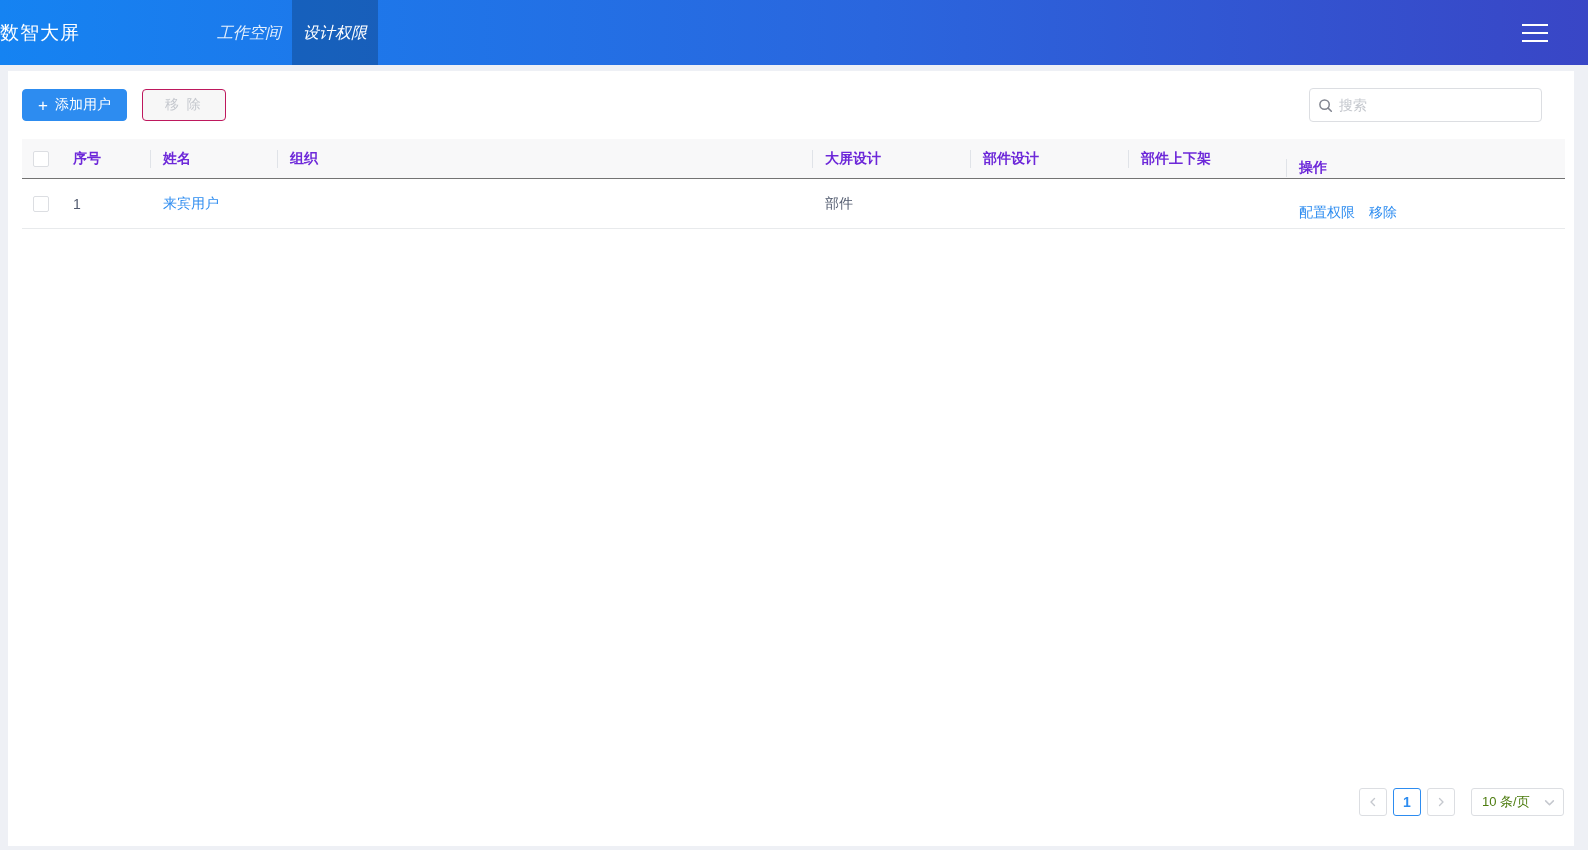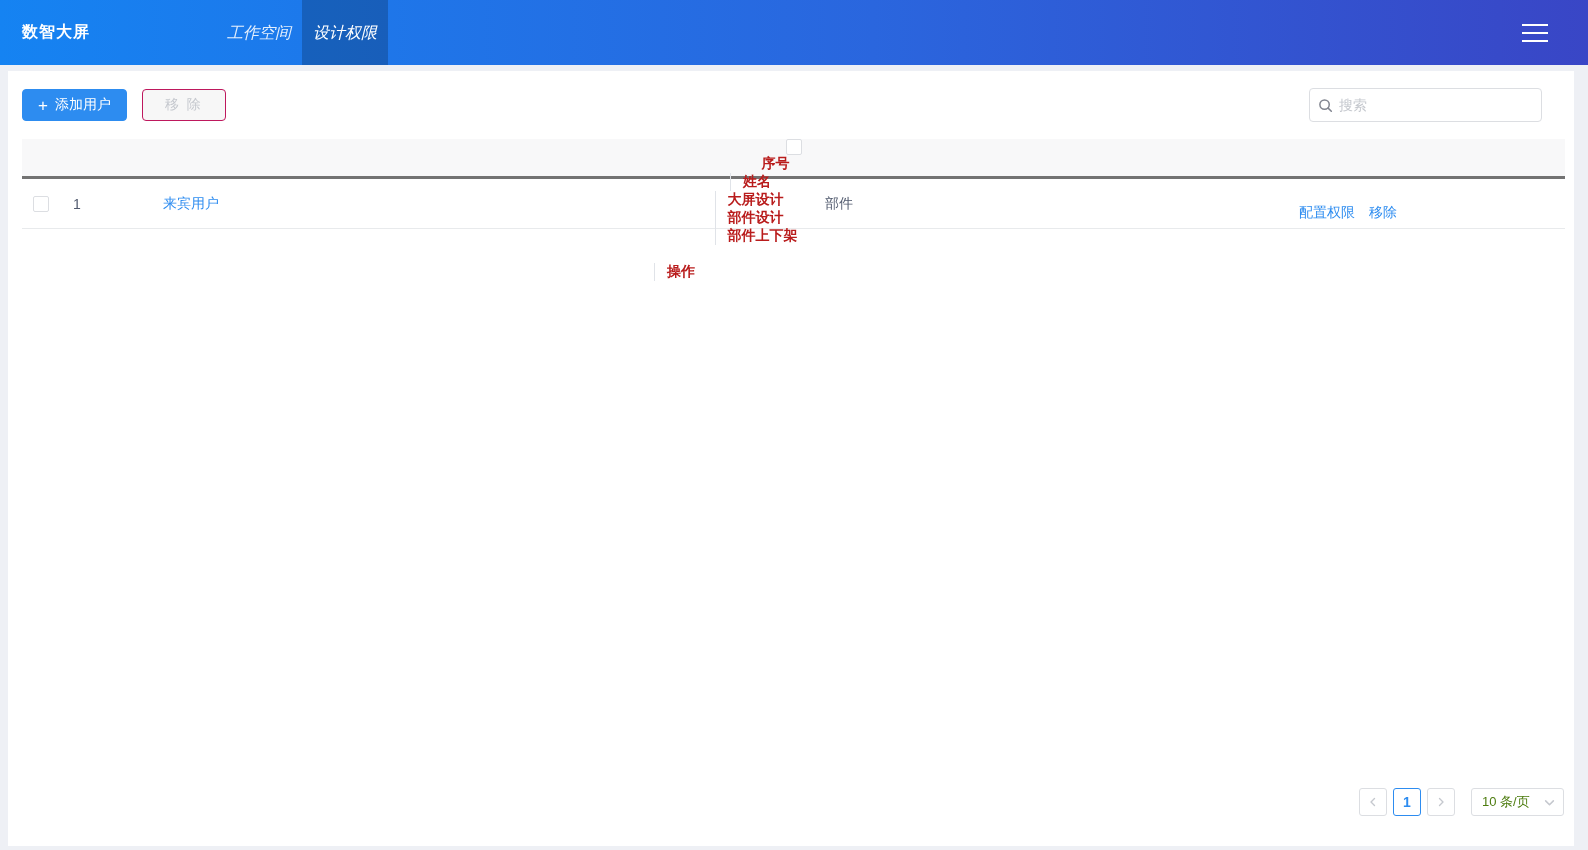--- a/index.html
+++ b/index.html
@@ -11,22 +11,21 @@
     color:#515a6e;
   }
 
   
   .app-header {
     height:65px;
     background:linear-gradient(90deg,#1583f2 0%, #2a66de 55%, #3946c6 100%);
     display:flex; align-items:center;
   }
   .app-title {
-    margin-left:22px;
-    font-size:16px; font-weight:bold; color:#ffffff; letter-spacing:1px;
+    font-size:19px; font-weight:normal; color:#ffffff; letter-spacing:1px;
     white-space:nowrap;
   }
   .nav-tabs { display:flex; height:65px; margin-left:126px;font-style:italic; }
   .nav-tab {
     height:65px; line-height:65px; padding:0 11px;
     font-size:16px; color:rgba(255,255,255,0.88);
     cursor:pointer; white-space:nowrap;
   }
   .nav-tab.active { background:rgba(0,0,0,0.2); color:#ffffff; }
   .hamburger { margin-left:auto; margin-right:40px; cursor:pointer; }
@@ -69,23 +68,22 @@
     border:none; outline:none; width:100%; margin-left:6px;
     font-size:14px; color:#515a6e; background:transparent;
     font-family:"Liberation Sans", sans-serif;
   }
   .search-input::placeholder { color:#c5c8ce; }
 
   
   .table { margin:0 9px 0 14px; font-size:14px; }
   .t-row { display:flex; align-items:center; }
   .t-head {
-    background:#f8f8f9; height:40px; font-weight:bold; color:#b91c1c;
-    border-bottom:3px solid #737373;
-    flex-direction:column;
+    background:#f8f8f9; height:40px; font-weight:bold; color:#6d28d9;
+    border-bottom:1px solid #737373;
   }
   .t-body-row { height:50px; border-bottom:1px solid #e8eaec; background:#fff; }
   .t-cell { padding-left:13px; position:relative; white-space:nowrap; overflow:hidden; }
   .t-head .t-cell.sep::before {
     content:""; position:absolute; left:0; top:50%; transform:translateY(-50%);
     width:1px; height:18px; background:#e0e3e8;
   }
   .col-check { width:38px; flex:none; display:flex; justify-content:center; padding-left:0; }
   .col-index { width:90px; flex:none; }
   .col-name  { width:127px; flex:none; }

